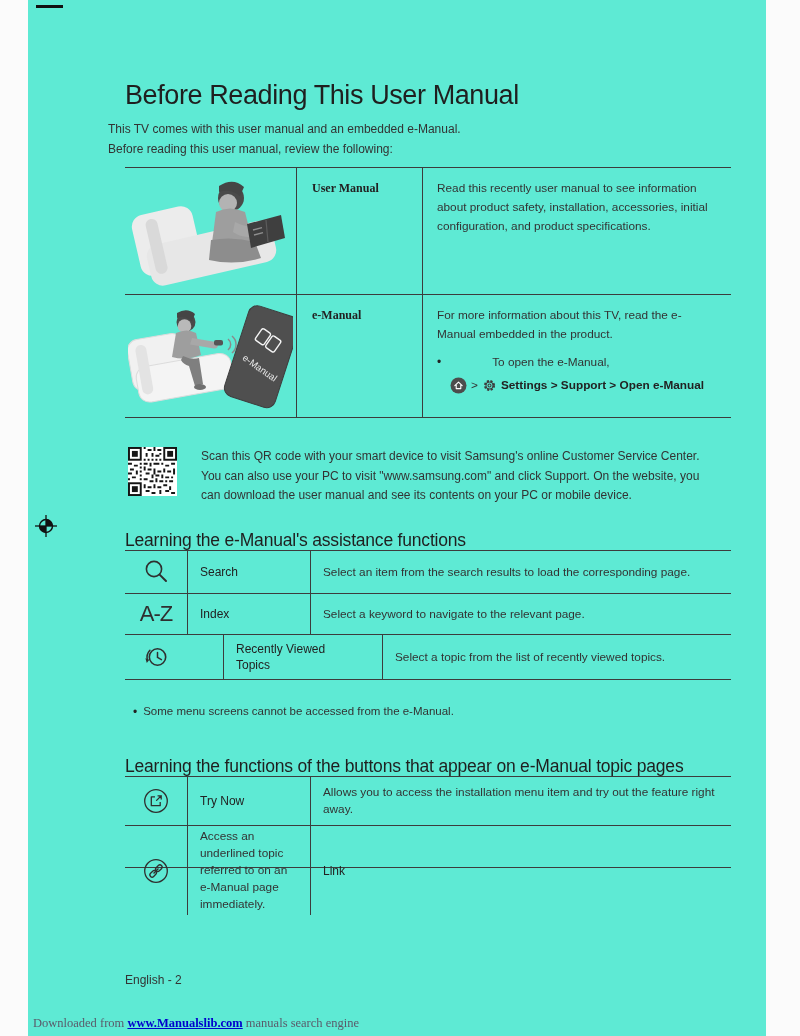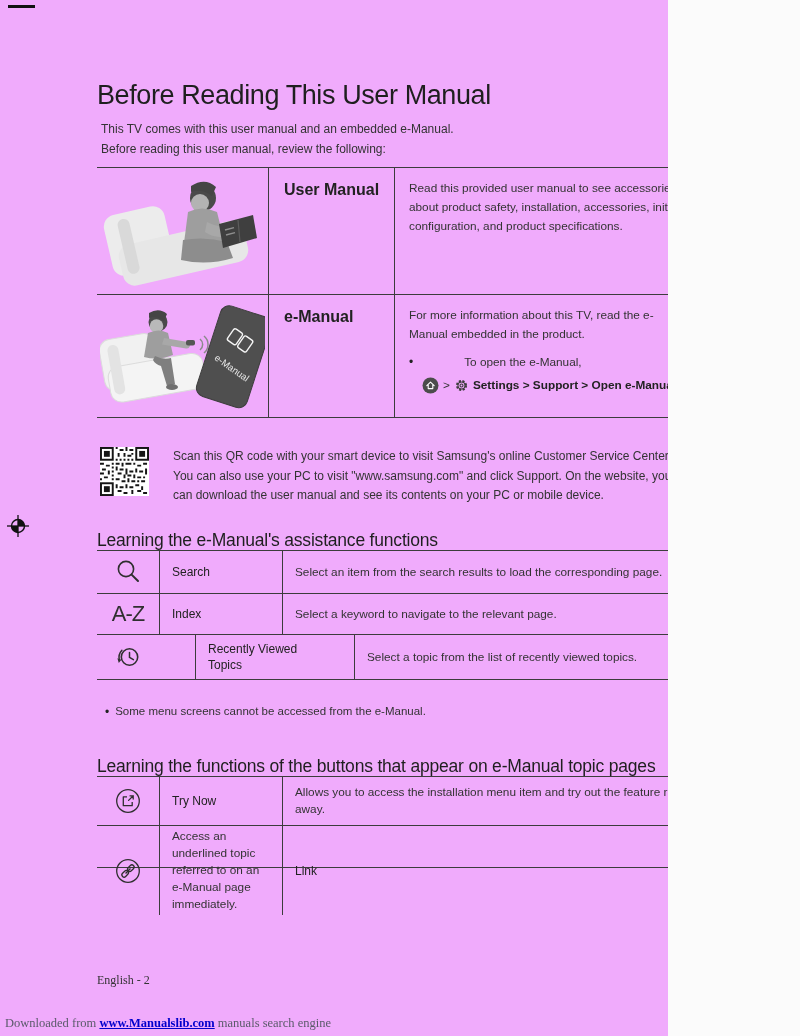--- a/index.html
+++ b/index.html
@@ -1,53 +1,53 @@
 <!DOCTYPE html>
 <html><head>
 <meta charset="utf-8">
 <style>
   html,body{margin:0;padding:0;}
   body{
     width:800px;height:1036px;background:#fbfbfb;
     font-family:"Liberation Sans","DejaVu Sans",sans-serif;
     color:#2e2e2e;-webkit-font-smoothing:antialiased;
   }
-  .page{position:relative;width:668px;height:1036px;background:#f0abfc;overflow:hidden;}
+  .page{position:relative;width:738px;height:1036px;background:#5eead4;overflow:hidden;margin-left:28px;}
 
   
   .crop-mark{position:absolute;height:2.5px;width:27px;background:#111;}
   .crop-left{left:8px;top:5px;}
   .crop-right{left:766px;top:5px;}
   .reg-mark{position:absolute;width:24px;height:24px;}
   .reg-left{left:6px;top:514px;}
   .reg-right{left:770px;top:514px;}
 
   
   .doc-title{position:absolute;left:97px;top:60px;font-size:27px;line-height:34px;
     font-weight:500;color:#1f1f1f;letter-spacing:-0.4px;}
-  .intro{position:absolute;left:101px;top:119px;font-size:12px;line-height:20px;color:#333;}
+  .intro{position:absolute;left:80px;top:119px;font-size:12px;line-height:20px;color:#333;}
   .section-heading{position:absolute;left:97px;font-size:17.5px;font-weight:500;
     color:#1f1f1f;letter-spacing:-0.2px;}
   .h-assist{top:515px;}
   .h-buttons{top:741px;}
 
   
   .tbl{position:absolute;left:97px;width:606px;border-top:1.5px solid #3c3c3c;
     border-bottom:1.5px solid #3c3c3c;box-sizing:border-box;}
   .tbl .row{display:grid;border-bottom:1px solid #3c3c3c;}
   .tbl .row:last-child{border-bottom:none;}
   .cell{box-sizing:border-box;min-width:0;}
   .cell.b-left{border-left:1px solid #3c3c3c;}
 
   
   .tbl-manual{top:167px;}
   .tbl-manual .row{grid-template-columns:171px 126px 309px;}
   .row-usermanual{height:126px;}
   .row-emanual{height:122px;}
-  .label-cell{padding:13px 8px 0 15px;font-size:16px;font-weight:700;color:#222;}
+  .label-cell{padding:13px 8px 0 15px;font-size:12px;font-weight:700;color:#222;font-family:Liberation Serif, serif;}
   .desc-cell{padding:11px 14px 0 14px;font-size:11.8px;line-height:19px;color:#333;}
   .illus-cell{display:flex;align-items:center;justify-content:center;overflow:hidden;}
 
   .open-line{margin-top:9px;gap:45px;}
   .bullet-line{display:flex;align-items:flex-start;}
   .bullet-dot::before{content:"\2022";font-size:12px;margin-right:6px;color:#222;}
   .path-line{display:flex;align-items:center;gap:4px;margin:4px 0 0 13px;}
   .path-bold{font-weight:700;color:#222;}
   .sep{color:#333;}
 
@@ -66,21 +66,21 @@
     font-size:12px;font-weight:400;color:#222;line-height:16px;}
   .fn-desc{display:flex;align-items:center;padding:2px 12px;
     font-size:11.8px;line-height:17px;color:#333;}
   .az-text{font-size:22px;color:#2f2f2f;letter-spacing:-1px;}
   .tbl-buttons{top:776px;}
 
   
   .note{position:absolute;left:105px;top:705px;display:flex;font-size:11.5px;color:#333;}
 
   
-  .page-footer{position:absolute;left:97px;top:973px;font-size:12px;color:#333;font-family:Liberation Serif, serif;}
+  .page-footer{position:absolute;left:97px;top:973px;font-size:12px;color:#333;}
   .watermark{position:absolute;left:5px;top:1016px;
     font-family:"Liberation Serif","DejaVu Serif",serif;font-size:12.5px;color:#5a5a6a;}
   .watermark a{color:#0000cc;text-decoration:underline;font-weight:700;cursor:pointer;}
 
   
   svg{display:block;}
 </style>
 </head>
 <body>
 
@@ -125,21 +125,21 @@
           <path d="M85,40 q14,-7 29,0 l7,28 q-20,9 -40,3 z" fill="#9e9e9e"></path>
           <path d="M80,68 q22,-4 44,2 l6,16 q-26,8 -52,2 z" fill="#8d8d8d"></path>
           <path d="M104,50 q12,6 22,4 l-2,10 q-12,3 -22,-4 z" fill="#a8a8a8"></path>
           <polygon points="116,52 150,43 154,66 120,76" fill="#3f3f3f"></polygon>
           <line x1="135" y1="48" x2="137" y2="70" stroke="#5c5c5c" stroke-width="1.2"></line>
           <line x1="122" y1="58" x2="131" y2="55.6" stroke="#8f8f8f" stroke-width="1.4"></line>
           <line x1="123" y1="63" x2="132" y2="60.6" stroke="#8f8f8f" stroke-width="1.4"></line>
         </svg>
       </div>
       <div class="cell b-left label-cell">User Manual</div>
-      <div class="cell b-left desc-cell">Read this provided user manual to see accessories about product safety, installation, accessories, initial configuration, and product specifications.</div>
+      <div class="cell b-left desc-cell">Read this recently user manual to see information about product safety, installation, accessories, initial configuration, and product specifications.</div>
     </div>
 
     <div class="row row-emanual">
       <div class="cell illus-cell">
         <svg width="165" height="116" viewBox="0 0 165 116">
 
           <g transform="rotate(-10 55 75)">
             <rect x="4" y="34" width="56" height="52" rx="11" fill="#f1f1f1" stroke="#dcdcdc"></rect>
             <rect x="8" y="62" width="96" height="36" rx="11" fill="#f4f4f4" stroke="#dcdcdc"></rect>
             <rect x="12" y="40" width="11" height="50" rx="5.5" fill="#e3e3e3"></rect>

